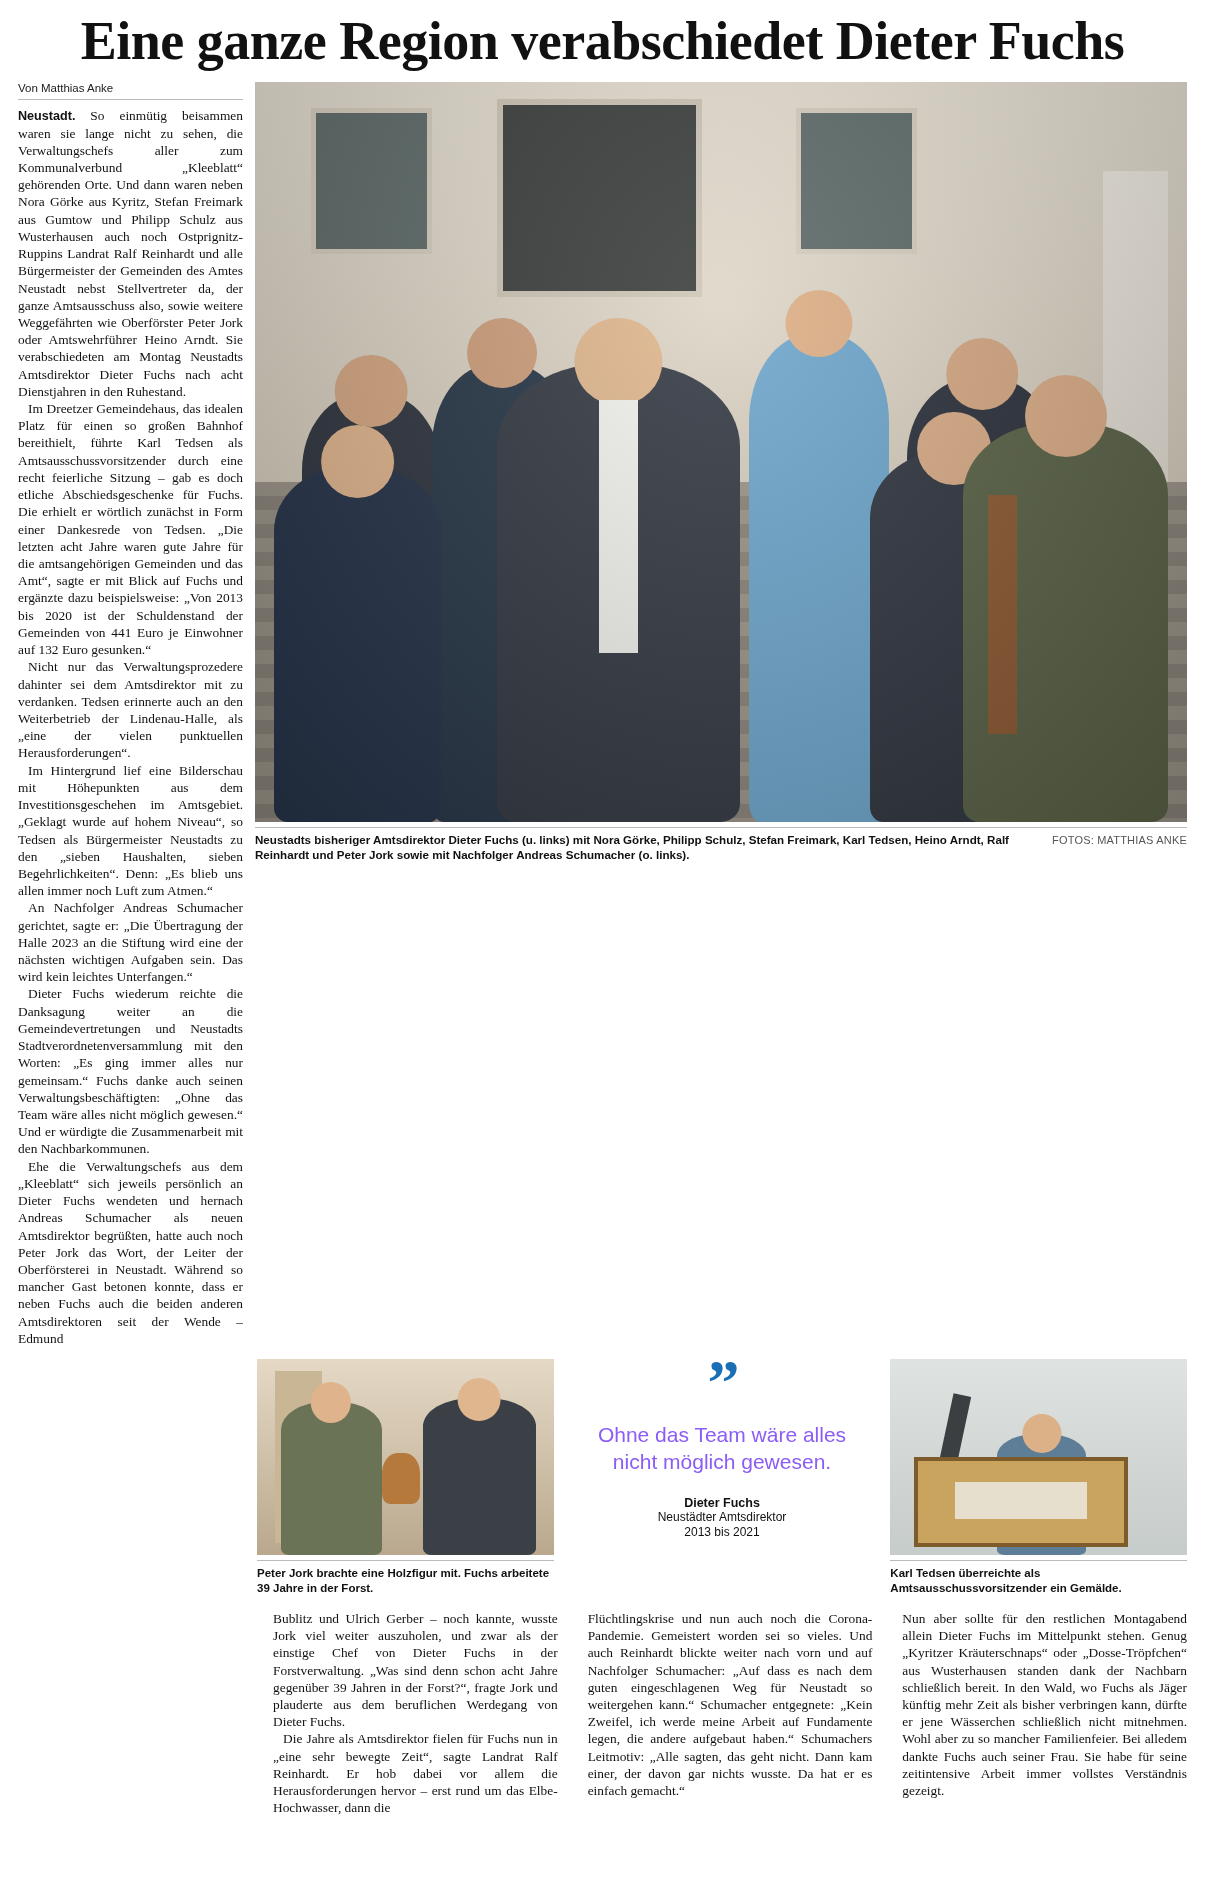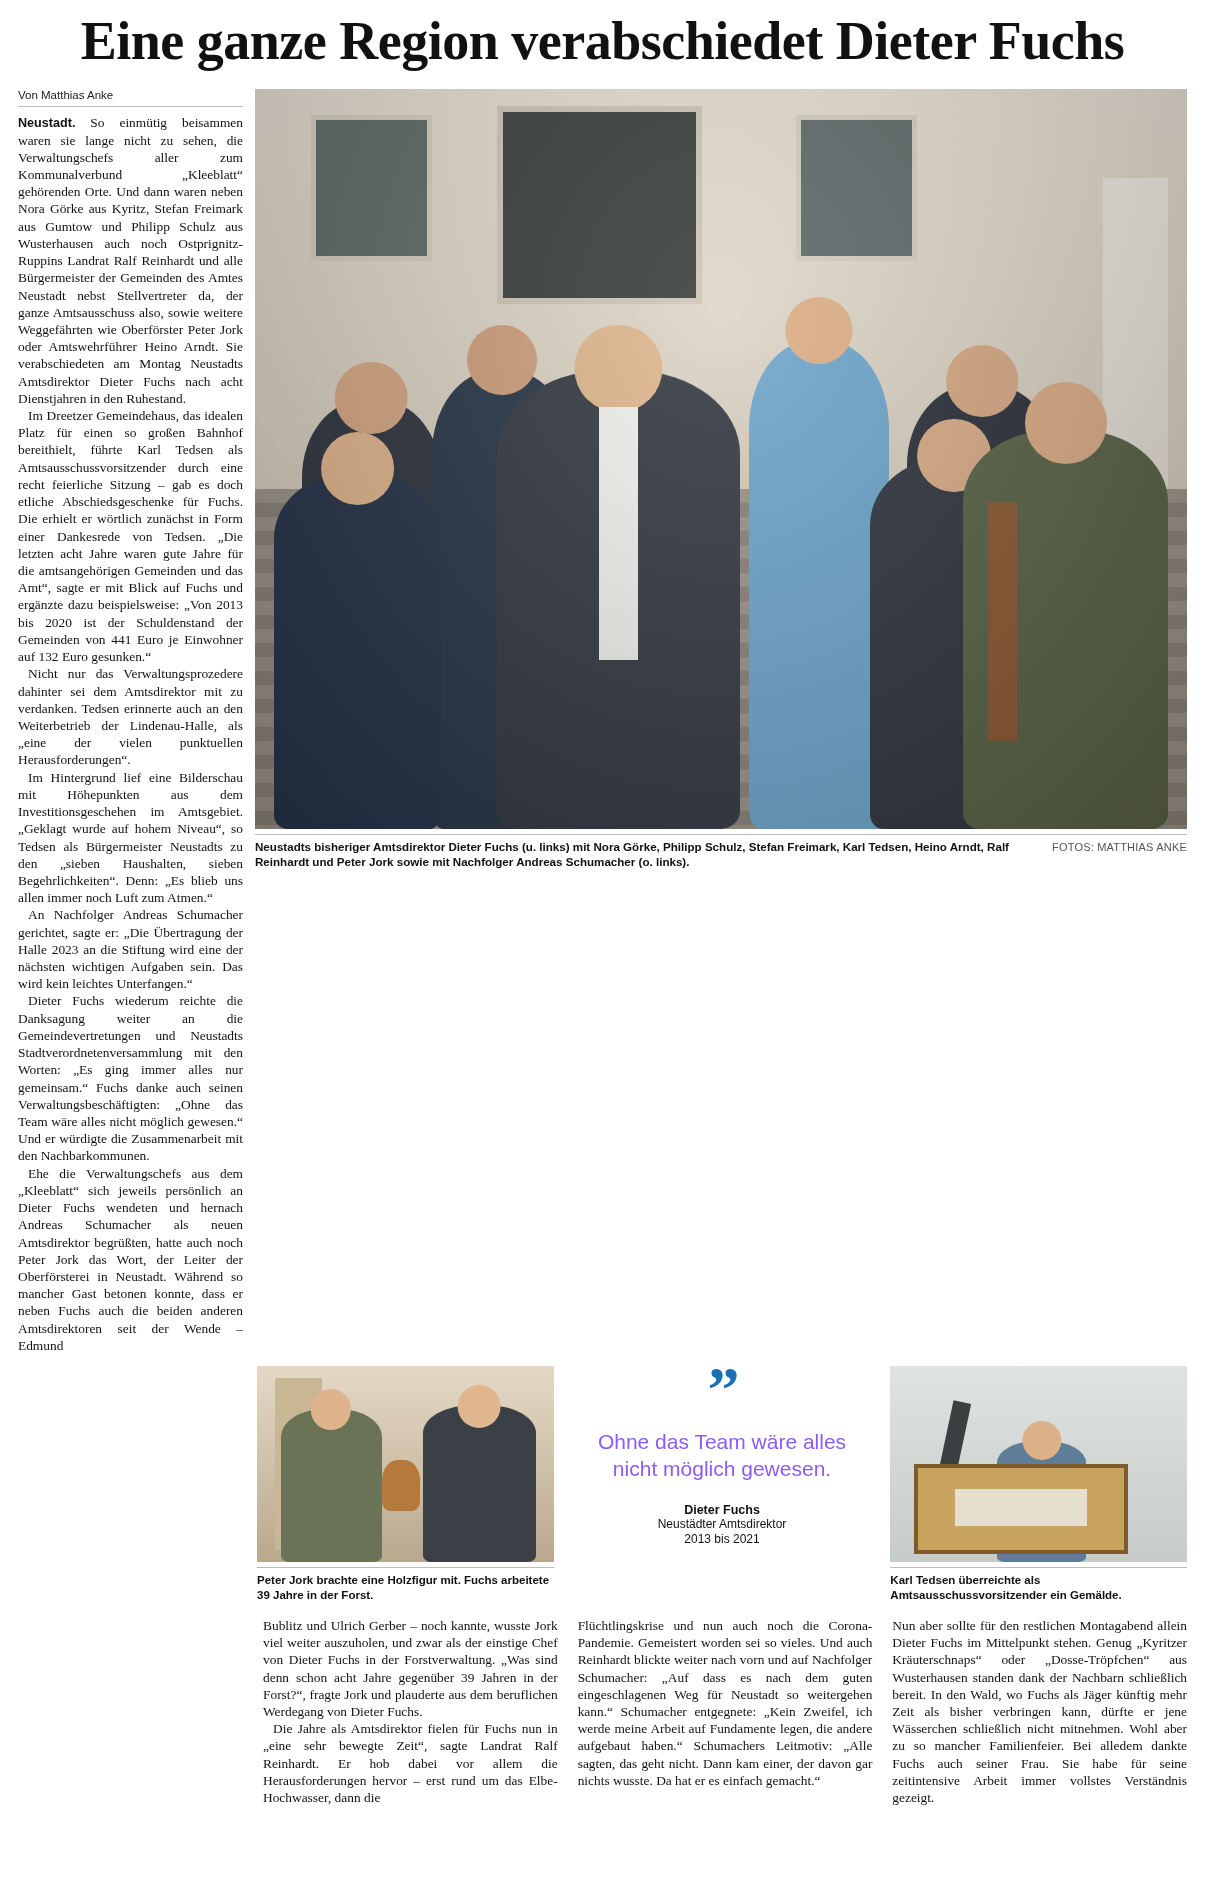--- a/index.html
+++ b/index.html
@@ -37,21 +37,21 @@
     text-align: center;
     margin: 16px 0 10px 0;
     padding: 0 14px;
     color: #1a1a1a;
   }
 
   
   .main-grid {
     display: flex;
     gap: 12px;
-    margin-top: 19px;
+    margin-top: 12px;
   }
   .col-left { width: 225px; flex: 0 0 225px; }
   .col-right { flex: 1 1 auto; }
 
   .byline {
     font-size: 11.5px;
     color: #222;
     padding-bottom: 5px;
     border-bottom: 1px solid #bbb;
     margin-bottom: 7px;
@@ -140,21 +140,21 @@
   }
   .quote-attr-role {
     font-family: "Liberation Sans", sans-serif;
     font-size: 12px;
     line-height: 1.28;
   }
 
   
   .bottom-cols {
     display: flex;
-    gap: 20px;
+    gap: 30px;
     margin-top: 14px;
   }
   .bcol { flex: 1 1 0; min-width: 0; }
   .bcol.first { flex: 0 0 225px; }
 
   
   .sky {
     position: absolute; inset: 0;
     background: linear-gradient(#dfe9ef 0%, #cfdde6 40%, #b9ccd6 100%);
   }

